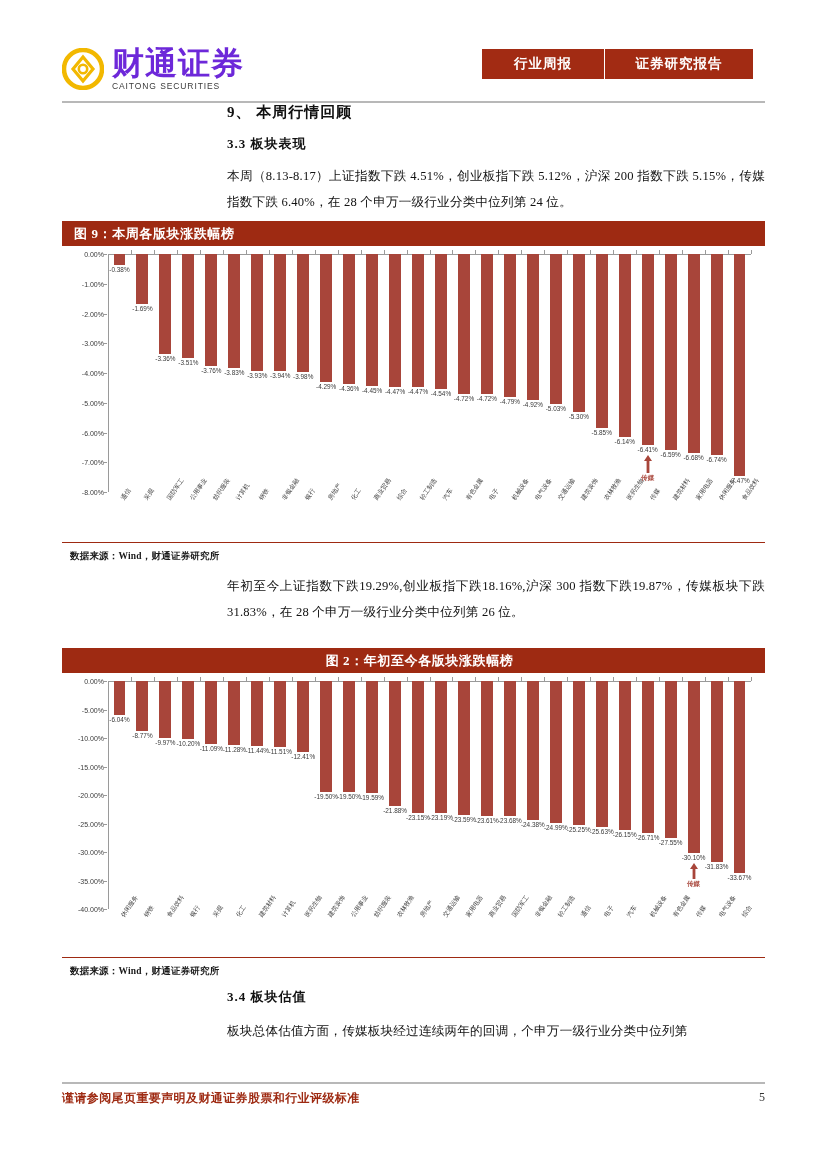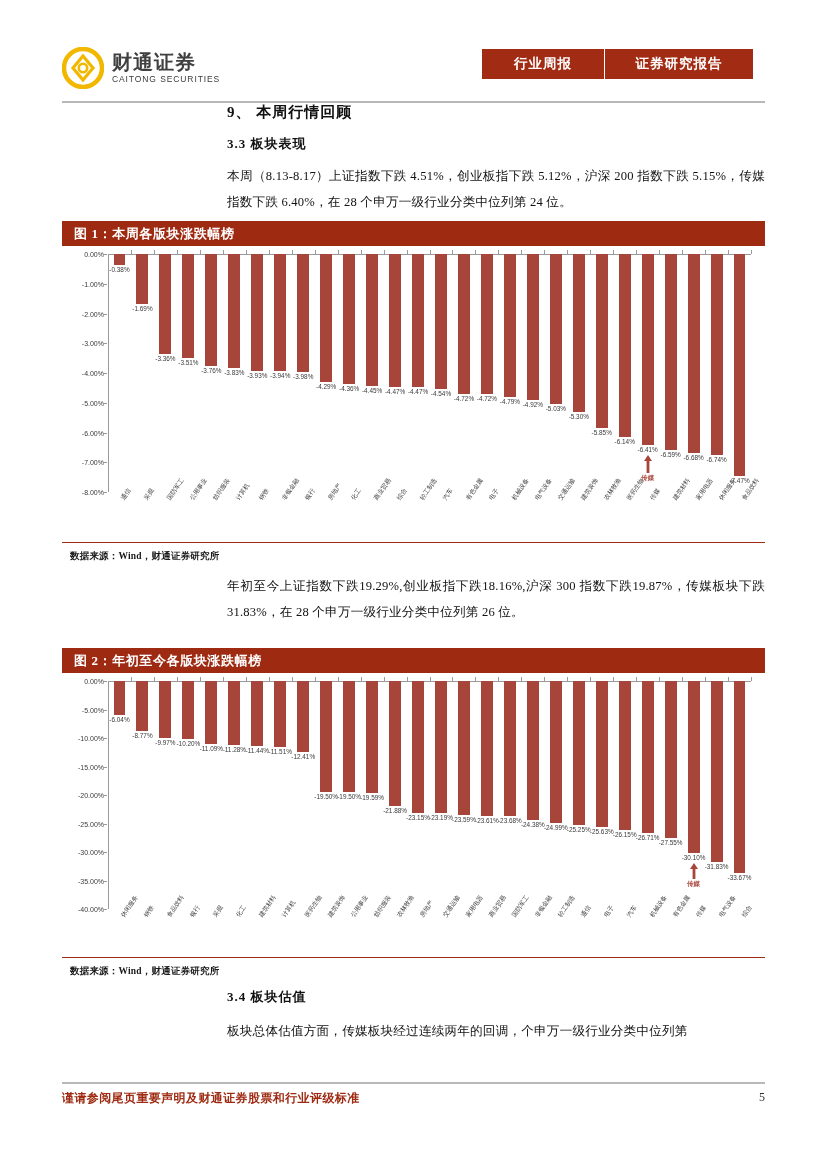--- a/index.html
+++ b/index.html
@@ -15,21 +15,21 @@
 
   
   .header{
     position:absolute;left:62px;top:45px;width:703px;height:52px;
   }
   .logo-wrap{position:absolute;left:0;top:2px;display:flex;align-items:center;gap:8px;}
   .logo-mark{width:42px;height:42px;position:relative;flex:0 0 auto;}
   .logo-text{display:flex;flex-direction:column;line-height:1;}
   .logo-cn{
     font-family:"Liberation Serif",serif;
-    font-weight:bold;font-size:20px;letter-spacing:1px;color:#404040;
+    font-weight:bold;font-size:32px;letter-spacing:1px;color:#6d28d9;
   }
   .logo-en{
     font-family:"Liberation Sans",sans-serif;
     font-size:8.5px;letter-spacing:.9px;color:#3a3a3a;margin-top:3px;
   }
   .hdr-tags{position:absolute;right:12px;top:4px;display:flex;}
   .hdr-tag{
     background:#A22B13;color:#fff;
     font-family:"Liberation Serif",serif;font-weight:bold;font-size:13.5px;
     padding:6px 0;text-align:center;letter-spacing:1px;
@@ -137,21 +137,21 @@
       <div class="hdr-tag one">行业周报</div>
       <div class="hdr-tag two">证券研究报告</div>
     </div>
   </div>
   <div class="hdr-rule"></div>
 
   <div class="h2" style="left:227px;top:103px;">9、 本周行情回顾</div>
   <div class="h3" style="left:227px;top:135px;">3.3  板块表现</div>
   <div class="para" style="left:227px;top:163px;width:538px;">本周（8.13-8.17）上证指数下跌 4.51%，创业板指下跌 5.12%，沪深 200 指数下跌 5.15%，传媒指数下跌 6.40%，在 28 个申万一级行业分类中位列第 24 位。</div>
 
-  <div class="fig-title" style="top:221px;">图 1：本周各版块涨跌幅榜</div>
+  <div class="fig-title" style="top:221px;">图 9：本周各版块涨跌幅榜</div>
   <div class="fig-box" style="top:246px;height:297px;">
     <div class="chart" id="chart1">
         <div class="y-axis-col">
           <div class="y-lab" style="top: 8px; right: 4px;">0.00%</div>
           <div class="axis-line" style="left: 41px; width: 4px; height: 1px; top: 8px;"></div>
           <div class="y-lab" style="top: 37.75px; right: 4px;">-1.00%</div>
           <div class="axis-line" style="left: 41px; width: 4px; height: 1px; top: 37.75px;"></div>
           <div class="y-lab" style="top: 67.5px; right: 4px;">-2.00%</div>
           <div class="axis-line" style="left: 41px; width: 4px; height: 1px; top: 67.5px;"></div>
           <div class="y-lab" style="top: 97.25px; right: 4px;">-3.00%</div>
@@ -342,21 +342,21 @@
           <div class="xlab-wrap" style="left: 631.518px; top: 251px;">
             <div class="xlabel">食品饮料</div>
           </div>
         </div>
       </div>
   </div>
   <div class="src" style="top:550px;">数据来源：Wind，财通证券研究所</div>
 
   <div class="para" style="left:227px;top:573px;width:538px;">年初至今上证指数下跌19.29%,创业板指下跌18.16%,沪深 300 指数下跌19.87%，传媒板块下跌 31.83%，在 28 个申万一级行业分类中位列第 26 位。</div>
 
-  <div class="fig-title" style="top:648px;">图 2：年初至今各版块涨跌幅榜</div>
+  <div class="fig-title" style="top:648px;text-align:center;">图 2：年初至今各版块涨跌幅榜</div>
   <div class="fig-box" style="top:673px;height:285px;">
     <div class="chart" id="chart2">
         <div class="y-axis-col">
           <div class="y-lab" style="top: 8px; right: 4px;">0.00%</div>
           <div class="axis-line" style="left: 41px; width: 4px; height: 1px; top: 8px;"></div>
           <div class="y-lab" style="top: 36.5px; right: 4px;">-5.00%</div>
           <div class="axis-line" style="left: 41px; width: 4px; height: 1px; top: 36.5px;"></div>
           <div class="y-lab" style="top: 65px; right: 4px;">-10.00%</div>
           <div class="axis-line" style="left: 41px; width: 4px; height: 1px; top: 65px;"></div>
           <div class="y-lab" style="top: 93.5px; right: 4px;">-15.00%</div>

